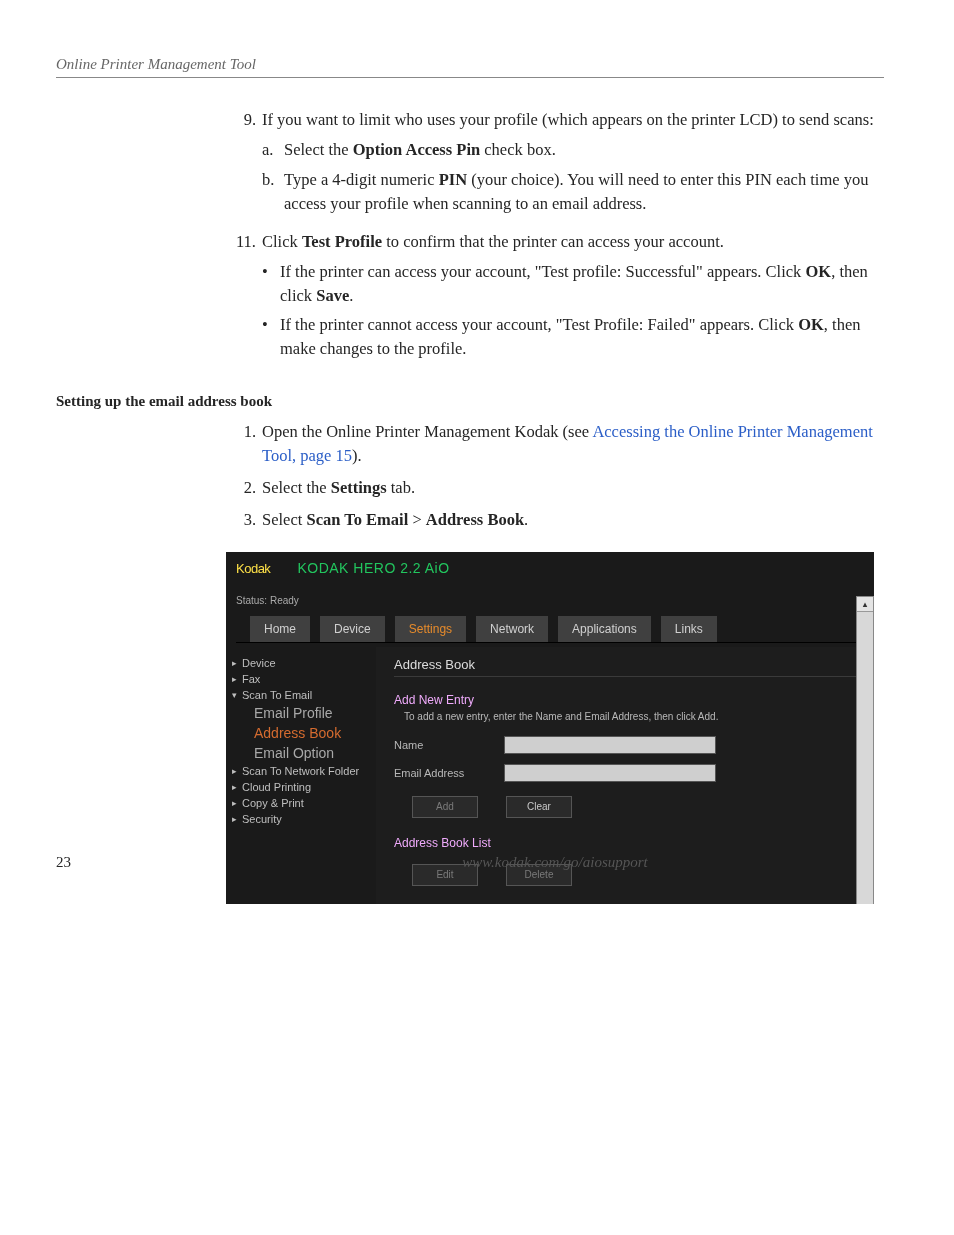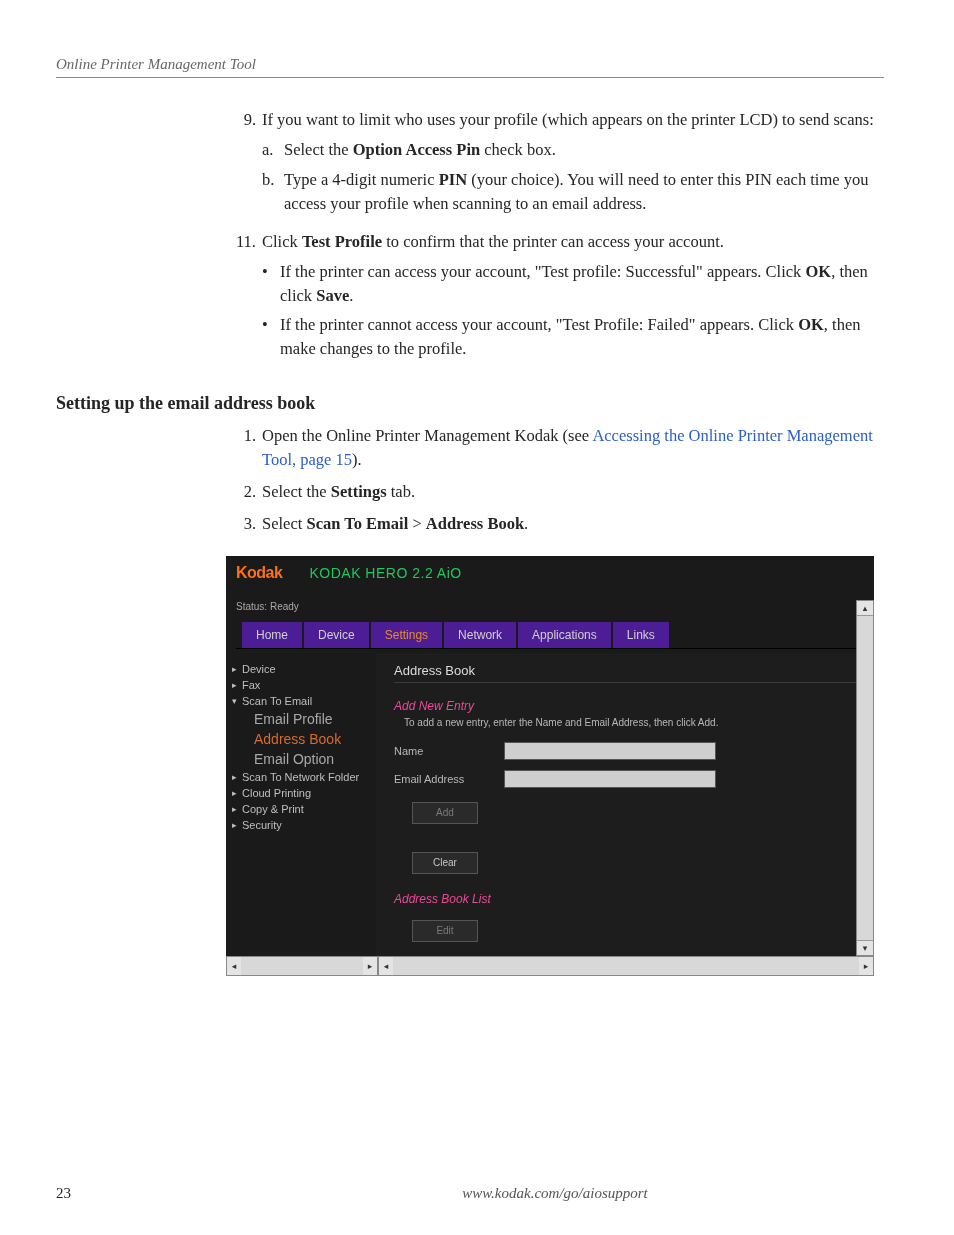--- a/index.html
+++ b/index.html
@@ -1,55 +1,55 @@
 <!DOCTYPE html>
 <html><head>
 <meta charset="utf-8">
 <style>
 body { margin: 0; font-family: Georgia, 'Times New Roman', serif; background: #fff; color: #252525; }
-.page { width: 954px; height: 1235px; margin: 0 auto; padding: 56px 70px 32px 56px; box-sizing: border-box; position: relative; }
+.page { width: 954px; height: 904px; margin: 0 auto; padding: 56px 70px 32px 56px; box-sizing: border-box; position: relative; }
 .hdr { font-style: italic; font-size: 15px; color: #666; border-bottom: 1px solid #888; padding-bottom: 4px; margin-bottom: 30px; }
 .body-col { margin-left: 170px; }
 ol.num { list-style: none; padding: 0; margin: 0; }
 ol.num > li { display: flex; margin-bottom: 8px; font-size: 16.5px; line-height: 1.45; }
 ol.num > li > .mk { width: 30px; flex: 0 0 30px; text-align: right; padding-right: 6px; }
 ol.num > li > .ct { flex: 1; }
 ol.sub { list-style: none; padding: 0; margin: 6px 0 0 0; }
 ol.sub > li { display: flex; margin-bottom: 6px; }
 ol.sub > li > .mk { width: 22px; flex: 0 0 22px; }
 ol.sub > li > .ct { flex: 1; }
 ul.bul { list-style: none; padding: 0; margin: 6px 0 0 0; }
 ul.bul > li { display: flex; margin-bottom: 6px; }
 ul.bul > li > .mk { width: 18px; flex: 0 0 18px; }
 ul.bul > li > .ct { flex: 1; }
 b { font-weight: 700; }
-.sect-h { font-weight: 700; font-size: 18px; margin: 26px 0 10px 0; }
+.sect-h { font-weight: 700; font-size: 15px; margin: 26px 0 10px 0; }
 a.link { color: #2b5ec7; text-decoration: none; }
 .shot { margin-left: 170px; margin-top: 20px; width: 648px; height: 420px; background: #1a1a1a; font-family: Verdana, Arial, sans-serif; color: #c9c9c9; font-size: 11px; box-sizing: border-box; position: relative; overflow: hidden; }
 .shot-top { padding: 8px 10px 4px 10px; }
-.brand { color: #f97316; font-weight: 700; font-size: 16px; letter-spacing: -0.5px; }
+.brand { color: #fde047; font-weight: 400; font-size: 13px; letter-spacing: -0.5px; }
 .model { color: #22c55e; font-size: 14px; letter-spacing: 0.5px; margin-left: 24px; }
 .status { color: #aaa; font-size: 10px; margin-top: 19px; }
 .tabs { display: flex; border-bottom: 1px solid #000; margin-top: 10px; padding-left: 6px; }
-.tab { padding: 6px 14px; color: #d0d0d0; background: #4c1d95; margin-right: 2px; font-size: 12px; cursor: pointer; }
+.tab { padding: 6px 14px; color: #d0d0d0; background: #404040; margin-right: 2px; font-size: 12px; cursor: pointer; margin-left: 8px; }
 .tab.active { color: #e78b2b; }
 .shot-body { display: flex; height: 328px; }
 .side { width: 150px; padding: 8px 6px; box-sizing: border-box; overflow: hidden; position: relative; }
 .side-item { padding: 2px 0 2px 10px; color: #bfbfbf; font-size: 11px; cursor: pointer; position: relative; }
 .side-item .tri { position: absolute; left: 0; top: 3px; font-size: 9px; }
 .side-sub { padding-left: 22px; color: #a8a8a8; font-size: 14px; }
 .side-sub.active { color: #d46b2f; }
 .main { flex: 1; padding: 10px 18px; box-sizing: border-box; position: relative; background: #1d1d1d; }
 .main h4 { margin: 0 0 16px 0; font-weight: 400; color: #dcdcdc; font-size: 13px; border-bottom: 1px solid #3a3a3a; padding-bottom: 4px; }
-.main .grp { color: #ec4899; font-size: 12px; margin-bottom: 4px; font-style: italic; }
+.main .grp { color: #f0abfc; font-size: 12px; margin-bottom: 4px; }
 .hint { color: #b8b8b8; font-size: 10px; margin: 4px 0 14px 10px; }
 .frow { display: flex; align-items: center; margin-bottom: 10px; }
 .flabel { width: 110px; color: #b8b8b8; font-size: 11px; }
 .finput { width: 210px; height: 16px; background: #cfcfcf; border: 1px solid #555; }
-.btnrow { display: flex; gap: 28px; margin: 14px 0 18px 18px; flex-direction: column; }
+.btnrow { display: flex; gap: 28px; margin: 14px 0 18px 18px; }
 .wbtn { width: 64px; height: 20px; background: #2a2a2a; color: #7a7a7a; border: 1px solid #555; font-size: 10px; display: flex; align-items: center; justify-content: center; cursor: pointer; }
 .wbtn.clr { color: #c8c8c8; }
 .thdr { display: flex; background: #151515; border: 1px solid #3a3a3a; padding: 4px 6px; margin-top: 8px; }
 .thdr .cb { width: 14px; height: 12px; background: #3a6ea5; margin-right: 8px; }
 .thdr .th { color: #d8d8d8; font-size: 11px; font-weight: 700; }
 .th.c1 { width: 154px; }
 .pane-scroll { position: absolute; right: 0; top: 44px; bottom: 20px; width: 16px; background: #d8d8d8; border: 1px solid #888; }
 .pane-scroll .ar { height: 14px; background: #e4e4e4; border-bottom: 1px solid #999; display: flex; align-items: center; justify-content: center; font-size: 9px; color: #333; }
 .pane-scroll .ar.bot { position: absolute; bottom: 0; left: 0; right: 0; border-top: 1px solid #999; border-bottom: none; }
 .hbar { position: absolute; bottom: 0; height: 18px; background: #d8d8d8; border: 1px solid #888; display: flex; }

